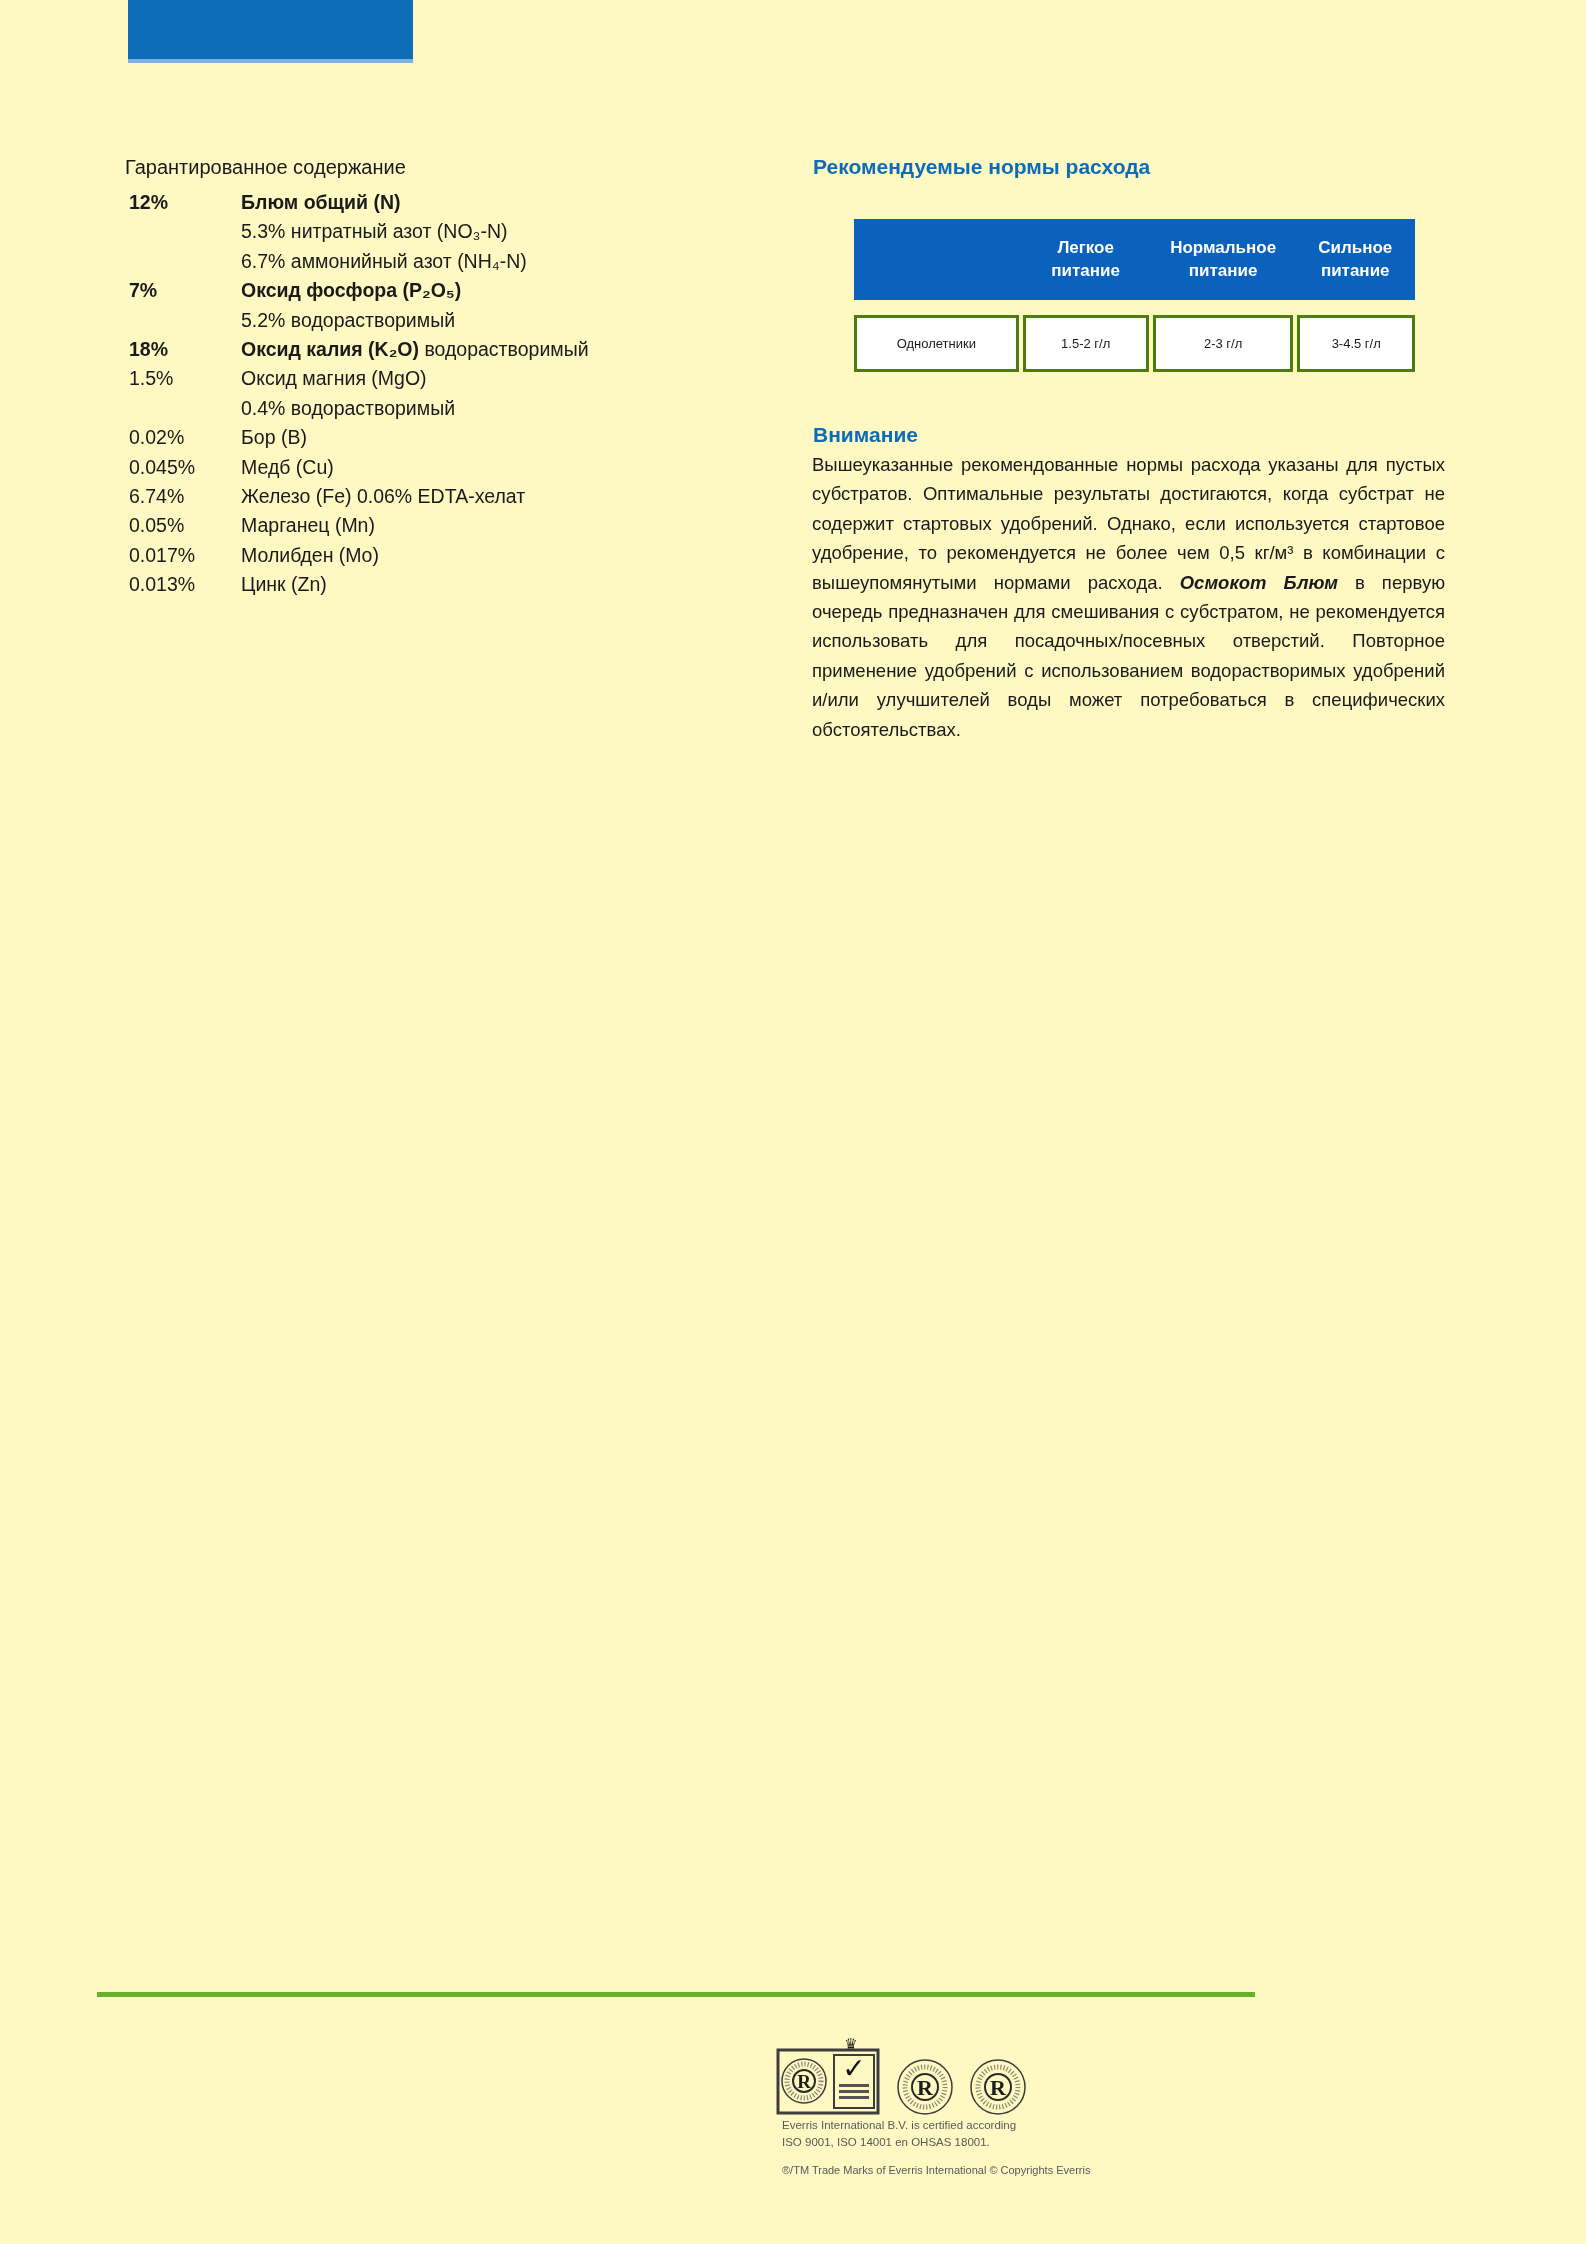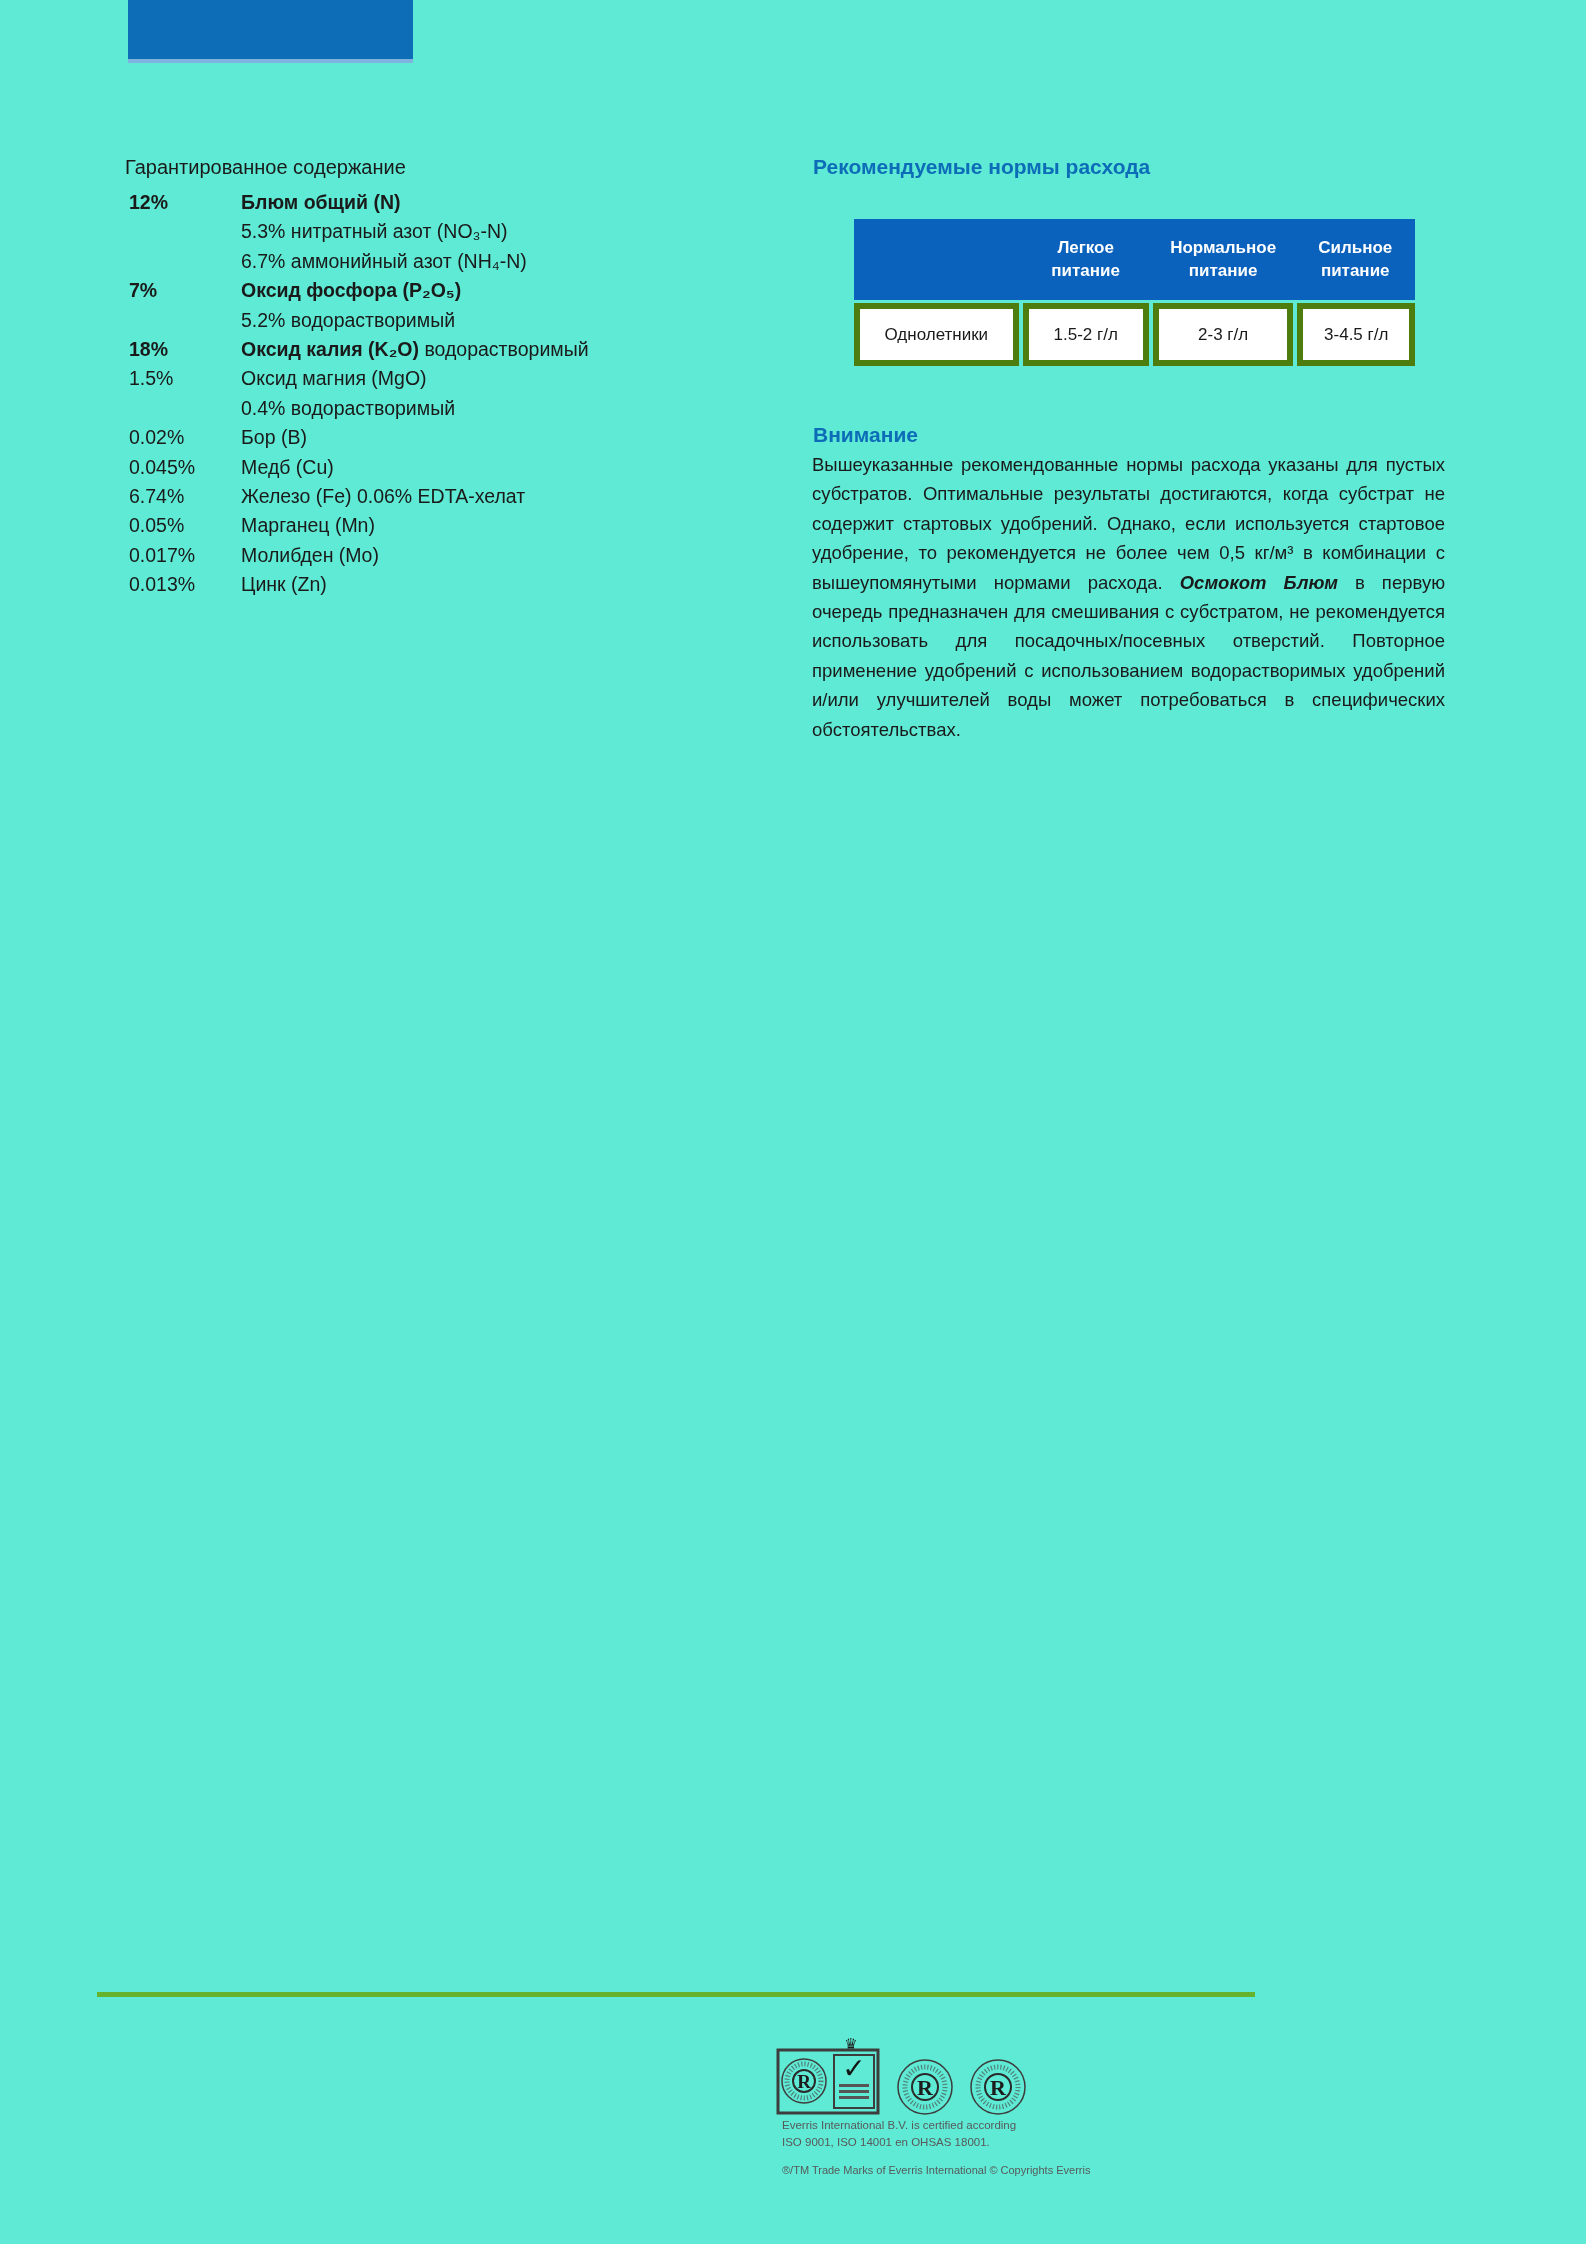--- a/index.html
+++ b/index.html
@@ -1,34 +1,34 @@
 <!DOCTYPE html>
 <html><head>
 <meta charset="utf-8">
 <style>
   html,body{margin:0;padding:0;background:#ffffff;}
   .page{
-    position:relative;width:1586px;height:2244px;background:#5eead4;overflow:hidden;
+    position:relative;width:1586px;height:2244px;background:#fef9c3;overflow:hidden;
     font-family:"Liberation Sans","DejaVu Sans",sans-serif;color:#1a1a1a;margin:0 auto;
   }
   
   .top-bar{position:absolute;left:128px;top:0;width:285px;height:59px;background:#0d6db7;border-bottom:4px solid #7fb2de;}
   
   .gc-title{position:absolute;left:125px;top:156px;font-size:20px;font-weight:normal;margin:0;color:#1a1a1a;}
   .gc-rows{position:absolute;left:129px;top:188px;width:520px;}
   .gc-row{display:flex;line-height:29.4px;font-size:19.5px;}
   .gc-val{width:112px;flex:none;}
   .b{font-weight:bold;}
   
   .rates-title{position:absolute;left:813px;top:155px;margin:0;font-size:21px;font-weight:bold;color:#0d6cb8;}
   .rate-table{position:absolute;left:812px;top:219px;width:561px;padding-left:42px;}
   .rt-header{display:grid;grid-template-columns:29.7% 23.2% 25.8% 21.3%;background:#0a62bd;height:81px;align-items:center;}
   .rt-header .th{color:#ffffff;font-weight:bold;font-size:17px;text-align:center;line-height:1.3;padding:0 6px;}
   .rt-row{display:grid;grid-template-columns:29.7% 23.2% 25.8% 21.3%;margin-top:3px;}
-  .rt-row .td{height:51px;border:6px solid #4d7c0f;background:#ffffff;display:flex;align-items:center;justify-content:center;font-size:17px;margin:0 2px;}
+  .rt-row .td{height:51px;border:3px solid #4d7c0f;background:#ffffff;display:flex;align-items:center;justify-content:center;font-size:13px;margin:12px 2px;}
   .rt-row .td:first-child{margin-left:0;}
   .rt-row .td:last-child{margin-right:0;}
   .attention-title{position:absolute;left:813px;top:423px;margin:0;font-size:21px;font-weight:bold;color:#0d6cb8;}
   .attention-body{position:absolute;left:812px;top:450px;width:633px;margin:0;font-size:18.5px;line-height:29.4px;text-align:justify;color:#1a1a1a;}
   .seg-bold-italic{font-weight:bold;font-style:italic;}
   
   .green-rule{position:absolute;left:97px;top:1992px;width:1158px;height:5px;background:#65b22e;}
   .cert-logos{position:absolute;left:776px;top:2036px;display:flex;align-items:flex-end;gap:15px;}
   .cert-text{position:absolute;left:782px;top:2117px;font-size:11.5px;line-height:17px;color:#58595b;}
   .tm-text{position:absolute;left:782px;top:2164px;font-size:11px;color:#58595b;}

